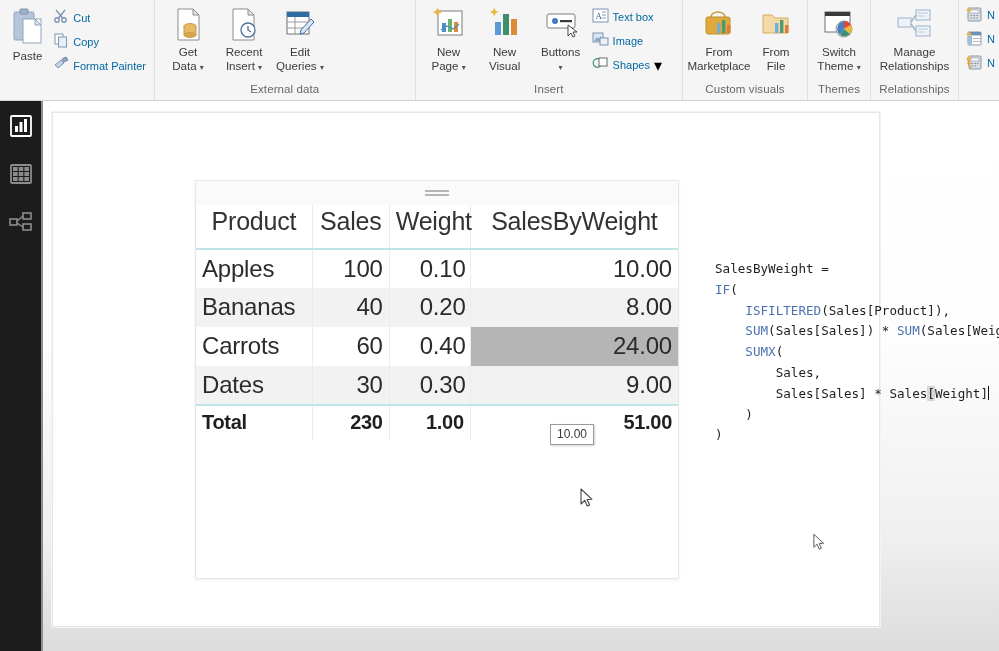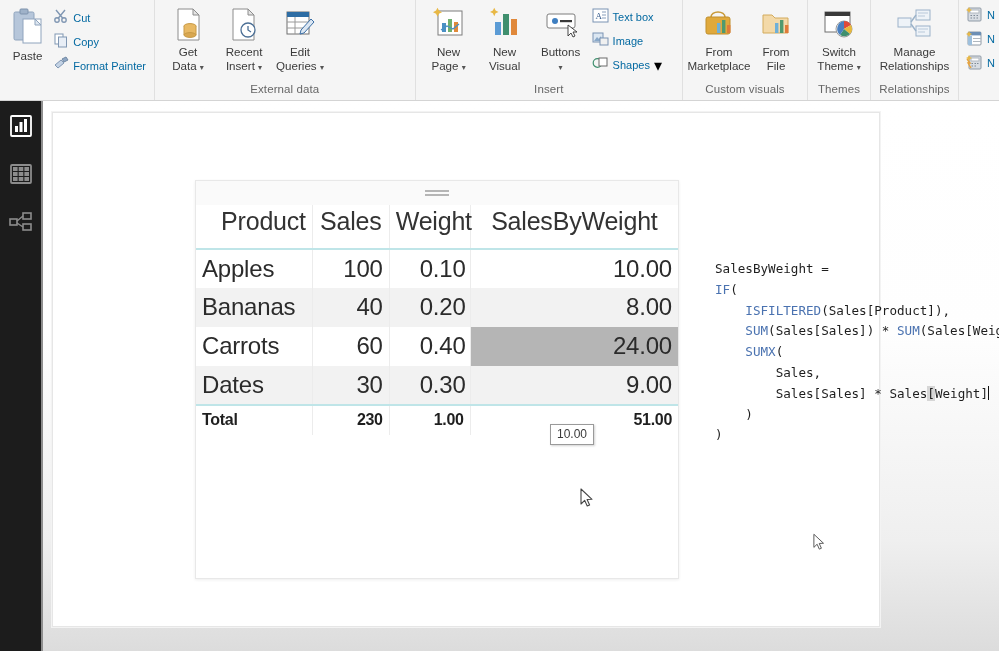--- a/index.html
+++ b/index.html
@@ -91,40 +91,40 @@
     display: block; height: 2px; background: #b5b5b5; margin-bottom: 2px;
   }
   table.tbl { width: 100%; border-collapse: collapse; table-layout: fixed; }
   table.tbl col.c-prod { width: 112px; }
   table.tbl col.c-sales { width: 74px; }
   table.tbl col.c-wt { width: 78px; }
   table.tbl col.c-sbw { width: 200px; }
 
   table.tbl thead th {
     font-weight: 400; font-size: 25px; color: #333; padding: 2px 6px 12px 6px;
-    text-align: right; vertical-align: top; white-space: nowrap;
+    text-align: center; vertical-align: top; white-space: nowrap;
     border-right: 1px solid #ececec; letter-spacing: -.2px;
   }
   table.tbl thead th.num { text-align: center; }
   table.tbl thead th:last-child { border-right: none; }
   table.tbl thead tr { border-bottom: 2px solid #bfe5e8; }
 
   table.tbl tbody td {
     font-size: 24px; color: #2b2b2b; padding: 4px 6px 5px 6px;
     border-right: 1px solid #ececec; white-space: nowrap; letter-spacing: -.2px;
     height: 39px;
   }
   table.tbl tbody td.num { text-align: right; padding-left: 30px; }
   table.tbl tbody td:last-child { border-right: none; text-align: right; }
   table.tbl tbody tr.alt td { background: #f2f2f2; }
   table.tbl tbody td.cell-hl { background: #b5b5b5; }
 
   table.tbl tfoot tr { border-top: 2px solid #bfe5e8; }
   table.tbl tfoot td {
-    font-size: 16px; font-weight: bold; color: #1f1f1f; padding: 5px 6px 6px 6px;
+    font-size: 20px; font-weight: bold; color: #1f1f1f; padding: 5px 6px 6px 6px;
     border-right: 1px solid #ececec; white-space: nowrap; letter-spacing: -.3px;
   }
   table.tbl tfoot td.num { text-align: right; }
   table.tbl tfoot td:last-child { border-right: none; text-align: right; margin-left: 34px; }
 
   .tooltip-box {
     position: absolute; left: 497px; top: 311px;
     background: #ffffff; border: 1px solid #9a9a9a;
     font-size: 12px; color: #3a3a3a; padding: 2px 6px 3px 6px;
     box-shadow: 1px 1px 2px rgba(0,0,0,.18);

